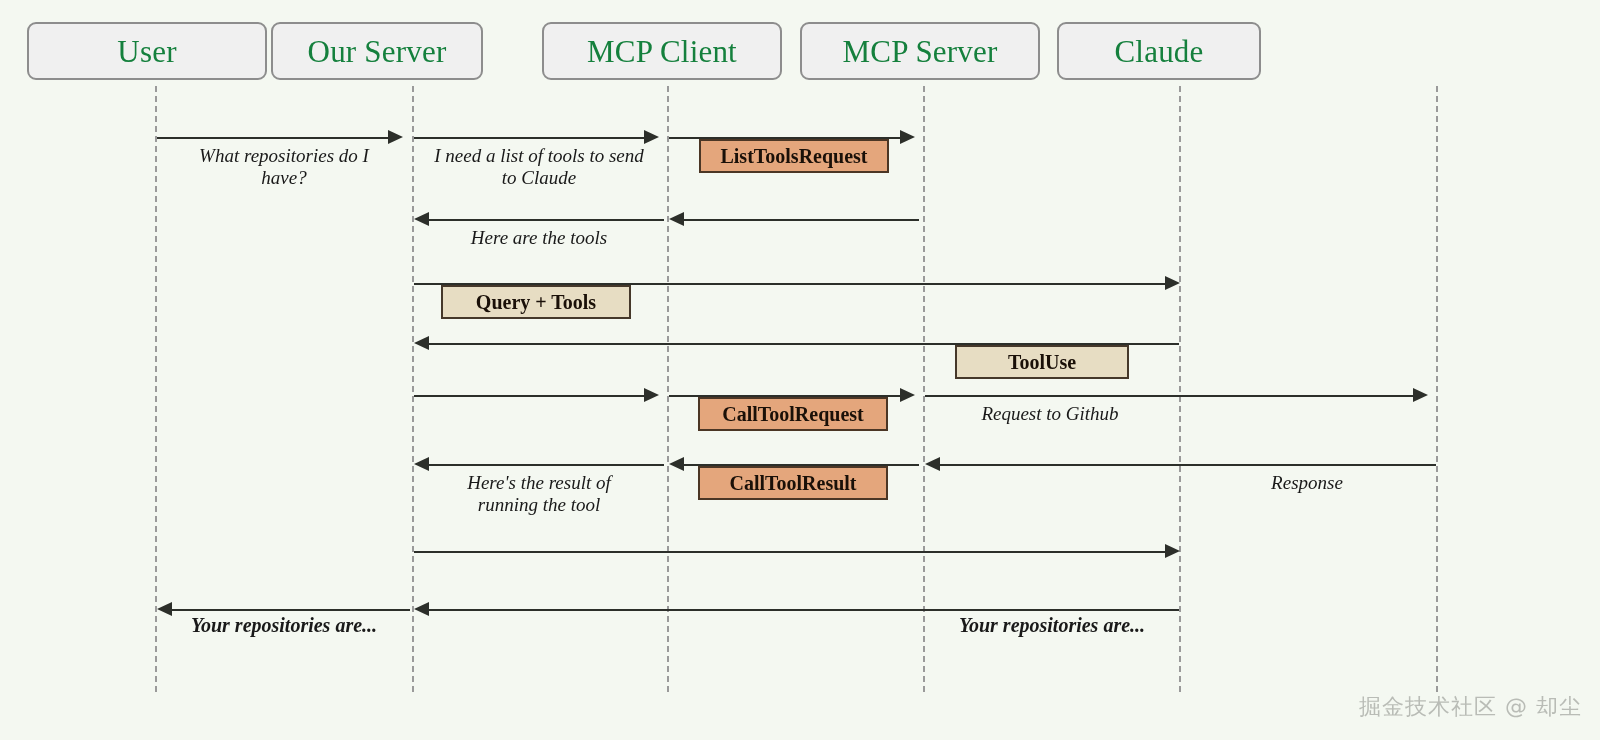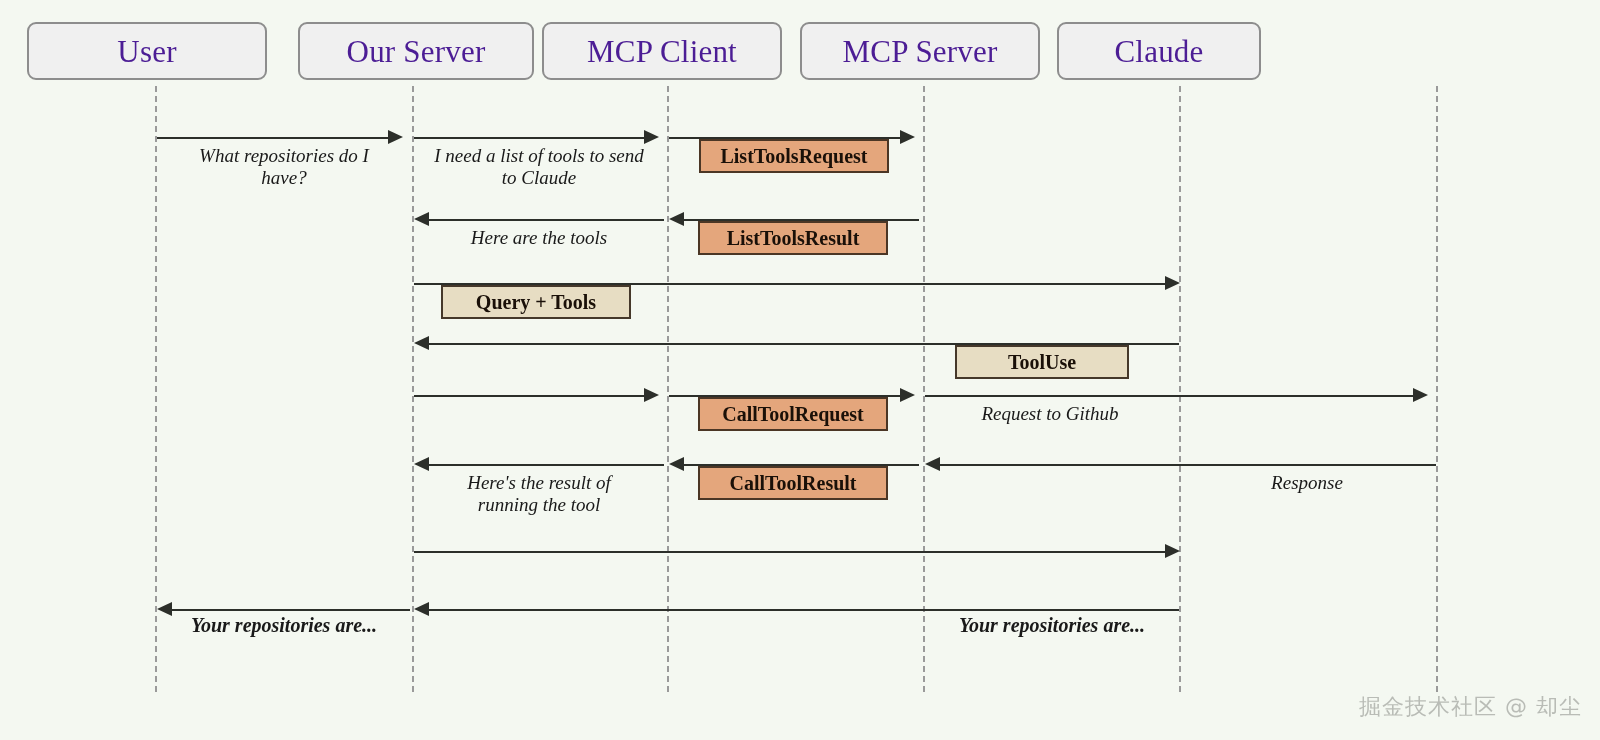--- a/index.html
+++ b/index.html
@@ -27,21 +27,21 @@
     background: #f0f0f0;
     border: 2px solid #8d8d8d;
     border-radius: 9px;
     display: flex;
     align-items: center;
     justify-content: center;
   }
   .participant-label {
     font-family: "Liberation Serif", "DejaVu Serif", serif;
     font-size: 31px;
-    color: #4c1d95;
+    color: #15803d;
     letter-spacing: .2px;
     line-height: 1;
   }
 
   
   .lifeline {
     position: absolute;
     top: 86px;
     bottom: 48px;
     width: 0;
@@ -118,21 +118,21 @@
   }
 </style>
 </head>
 <body>
 
 <div id="diagram-root">
 
   <div class="participant" style="left:27px;width:240px;">
     <span class="participant-label">User</span>
   </div>
-  <div class="participant" style="left:298px;width:236px;">
+  <div class="participant" style="left:271px;width:212px;">
     <span class="participant-label">Our Server</span>
   </div>
   <div class="participant" style="left:542px;width:240px;">
     <span class="participant-label">MCP Client</span>
   </div>
   <div class="participant" style="left:800px;width:240px;">
     <span class="participant-label">MCP Server</span>
   </div>
   <div class="participant" style="left:1057px;width:204px;">
     <span class="participant-label">Claude</span>
@@ -160,23 +160,20 @@
   <div class="note-box salmon" style="left:699px;width:190px;top:139px;">
     <span class="note-label">ListToolsRequest</span>
   </div>
 
   <div class="msg-line" style="left:429px;width:235px;top:219px;"></div>
   <div class="arrowhead left" style="left:414px;top:212px;"></div>
   <div class="msg-caption" style="left:412px;width:254px;top:227px;">Here are the tools</div>
 
   <div class="msg-line" style="left:684px;width:235px;top:219px;"></div>
   <div class="arrowhead left" style="left:669px;top:212px;"></div>
-  <div class="note-box salmon" style="left:698px;width:190px;top:221px;">
-    <span class="note-label">ListToolsResult</span>
-  </div>
 
   <div class="msg-line" style="left:414px;width:751px;top:283px;"></div>
   <div class="arrowhead right" style="left:1165px;top:276px;"></div>
   <div class="note-box beige" style="left:441px;width:190px;top:285px;">
     <span class="note-label">Query + Tools</span>
   </div>
 
   <div class="msg-line" style="left:429px;width:750px;top:343px;"></div>
   <div class="arrowhead left" style="left:414px;top:336px;"></div>
   <div class="note-box beige" style="left:955px;width:174px;top:345px;">

